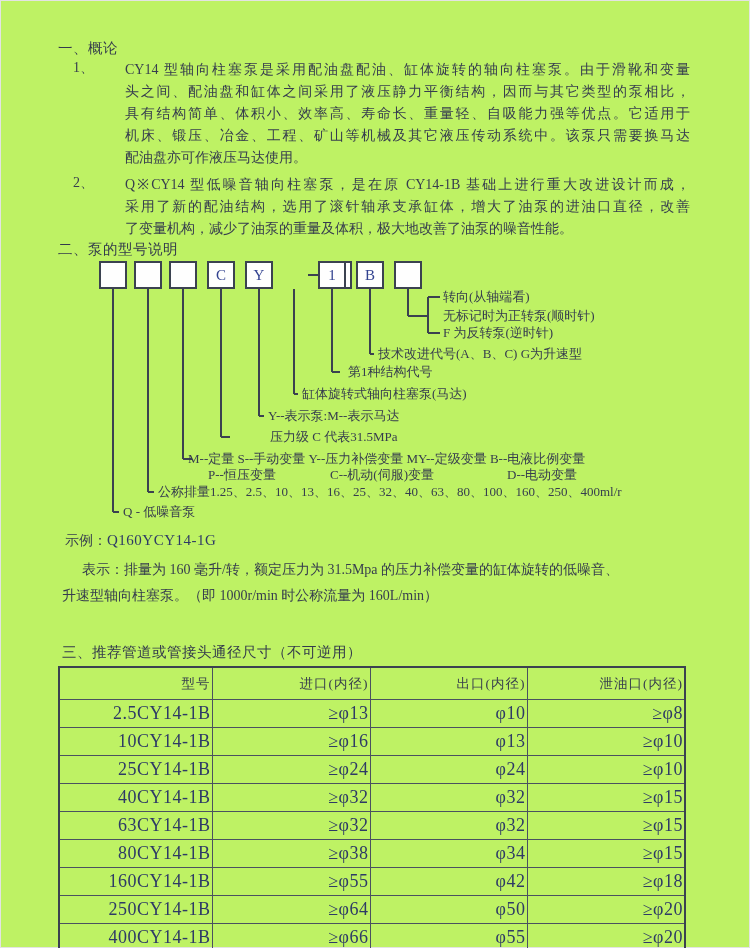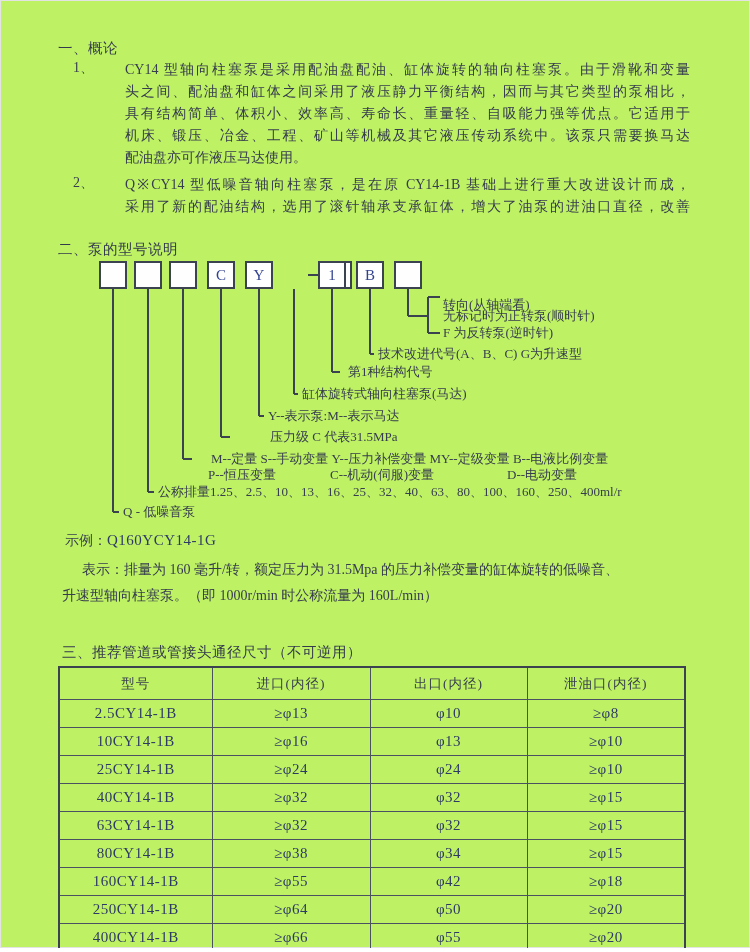--- a/index.html
+++ b/index.html
@@ -21,24 +21,24 @@
         display:flex;align-items:center;justify-content:center;font-size:15px;color:#31418f;}
   .vline{position:absolute;width:1.5px;background:#3b4250;}
   .hline{position:absolute;height:1.5px;background:#3b4250;}
   .dlabel{position:absolute;font-size:13px;line-height:16px;white-space:pre;color:#363d4e;}
   
   .example-line{font-size:14px;white-space:nowrap;}
   .code{font-size:15px;color:#2e3a66;letter-spacing:0.5px;}
   
   #spec-table{position:absolute;left:58px;top:666px;border-collapse:collapse;table-layout:fixed;
               border:2px solid #3b4250;}
-  #spec-table th,#spec-table td{border:1px solid #4a5160;text-align:center;vertical-align:middle;
+  #spec-table th,#spec-table td{border:1px solid #4a5160;text-align:right;vertical-align:middle;
               font-weight:normal;overflow:hidden;white-space:nowrap;}
   #spec-table th{height:29px;font-size:13.5px;color:#373e4d;letter-spacing:1px;}
-  #spec-table td{height:25px;font-size:15px;color:#2e3a66;letter-spacing:0.5px;}
+  #spec-table td{height:25px;font-size:18px;color:#2e3a66;letter-spacing:0.5px;}
 </style>
 </head>
 <body>
 
 <div id="page">
 
   <div class="abs heading" style="left:58px;top:39px;">一、概论</div>
 
   <div class="abs item-no" style="left:73px;top:59px;">1、</div>
   <div class="abs para" id="para-1" style="left:125px;top:59px;">
@@ -46,20 +46,21 @@
       <div class="pline">头之间、配油盘和缸体之间采用了液压静力平衡结构，因而与其它类型的泵相比，</div>
       <div class="pline">具有结构简单、体积小、效率高、寿命长、重量轻、自吸能力强等优点。它适用于</div>
       <div class="pline">机床、锻压、冶金、工程、矿山等机械及其它液压传动系统中。该泵只需要换马达</div>
       <div class="pline last">配油盘亦可作液压马达使用。</div>
     </div>
 
   <div class="abs item-no" style="left:73px;top:174px;">2、</div>
   <div class="abs para" id="para-2" style="left:125px;top:174px;">
       <div class="pline">Q※CY14 型低噪音轴向柱塞泵，是在原 CY14-1B 基础上进行重大改进设计而成，</div>
       <div class="pline">采用了新的配油结构，选用了滚针轴承支承缸体，增大了油泵的进油口直径，改善</div>
+      <div class="pline last">了变量机构，减少了油泵的重量及体积，极大地改善了油泵的噪音性能。</div>
     </div>
 
   <div class="abs heading" style="left:58px;top:240px;">二、泵的型号说明</div>
 
   <div id="diagram">
       <div class="mbox" style="left: 99px; top: 5px;"></div>
       <div class="mbox" style="left: 134px; top: 5px;"></div>
       <div class="mbox" style="left: 169px; top: 5px;"></div>
       <div class="mbox" style="left: 207px; top: 5px;">C</div>
       <div class="mbox" style="left: 245px; top: 5px;">Y</div>
@@ -69,21 +70,21 @@
       <div class="mbox" style="left: 394px; top: 5px;"></div>
       <div class="hline" style="left: 308px; top: 18px; width: 10px;"></div>
       <div class="vline" style="left: 112px; top: 33px; height: 223px;"></div>
       <div class="hline" style="left: 113px; top: 255px; width: 6px;"></div>
       <div class="dlabel" style="left: 123px; top: 248px;">Q - 低噪音泵</div>
       <div class="vline" style="left: 147px; top: 33px; height: 203px;"></div>
       <div class="hline" style="left: 148px; top: 235px; width: 6px;"></div>
       <div class="dlabel" style="left: 158px; top: 228px;">公称排量1.25、2.5、10、13、16、25、32、40、63、80、100、160、250、400ml/r</div>
       <div class="vline" style="left: 182px; top: 33px; height: 170px;"></div>
       <div class="hline" style="left: 183px; top: 202px; width: 9px;"></div>
-      <div class="dlabel" style="left: 211px; top: 195px; text-align: right;">M--定量 S--手动变量 Y--压力补偿变量 MY--定级变量 B--电液比例变量</div>
+      <div class="dlabel" style="left: 188px; top: 195px; text-align: right;">M--定量 S--手动变量 Y--压力补偿变量 MY--定级变量 B--电液比例变量</div>
       <div class="dlabel" style="left: 208px; top: 211px;">P--恒压变量</div>
       <div class="dlabel" style="left: 330px; top: 211px;">C--机动(伺服)变量</div>
       <div class="dlabel" style="left: 507px; top: 211px;">D--电动变量</div>
       <div class="vline" style="left: 220px; top: 33px; height: 148px;"></div>
       <div class="hline" style="left: 221px; top: 180px; width: 9px;"></div>
       <div class="dlabel" style="left: 234px; top: 173px; margin-left: 36px;">压力级 C 代表31.5MPa</div>
       <div class="vline" style="left: 258px; top: 33px; height: 127px;"></div>
       <div class="hline" style="left: 259px; top: 159px; width: 5px;"></div>
       <div class="dlabel" style="left: 268px; top: 152px;">Y--表示泵:M--表示马达</div>
       <div class="vline" style="left: 293px; top: 33px; height: 105px;"></div>
@@ -93,21 +94,21 @@
       <div class="hline" style="left: 332px; top: 115px; width: 8px;"></div>
       <div class="dlabel" style="left: 348px; top: 108px;">第1种结构代号</div>
       <div class="vline" style="left: 369px; top: 33px; height: 65px;"></div>
       <div class="hline" style="left: 370px; top: 97px; width: 4px;"></div>
       <div class="dlabel" style="left: 378px; top: 90px;">技术改进代号(A、B、C) G为升速型</div>
       <div class="vline" style="left: 407px; top: 33px; height: 27px;"></div>
       <div class="hline" style="left: 408px; top: 59px; width: 20px;"></div>
       <div class="vline" style="left: 427px; top: 41px; height: 36px;"></div>
       <div class="hline" style="left: 428px; top: 40px; width: 12px;"></div>
       <div class="hline" style="left: 428px; top: 76px; width: 12px;"></div>
-      <div class="dlabel" style="left: 443px; top: 33px; margin-top: 8px;">转向(从轴端看)</div>
+      <div class="dlabel" style="left: 443px; top: 33px;">转向(从轴端看)</div>
       <div class="dlabel" style="left: 443px; top: 52px;">无标记时为正转泵(顺时针)</div>
       <div class="dlabel" style="left: 443px; top: 69px;">F 为反转泵(逆时针)</div>
     </div>
 
   <div class="abs example-line" style="left:65px;top:532px;">
     <span>示例：</span><span class="code">Q160YCY14-1G</span>
   </div>
   <div class="abs example-line" style="left:82px;top:561px;">表示：排量为 160 毫升/转，额定压力为 31.5Mpa 的压力补偿变量的缸体旋转的低噪音、</div>
   <div class="abs example-line" style="left:62px;top:587px;">升速型轴向柱塞泵。（即 1000r/min 时公称流量为 160L/min）</div>
 

